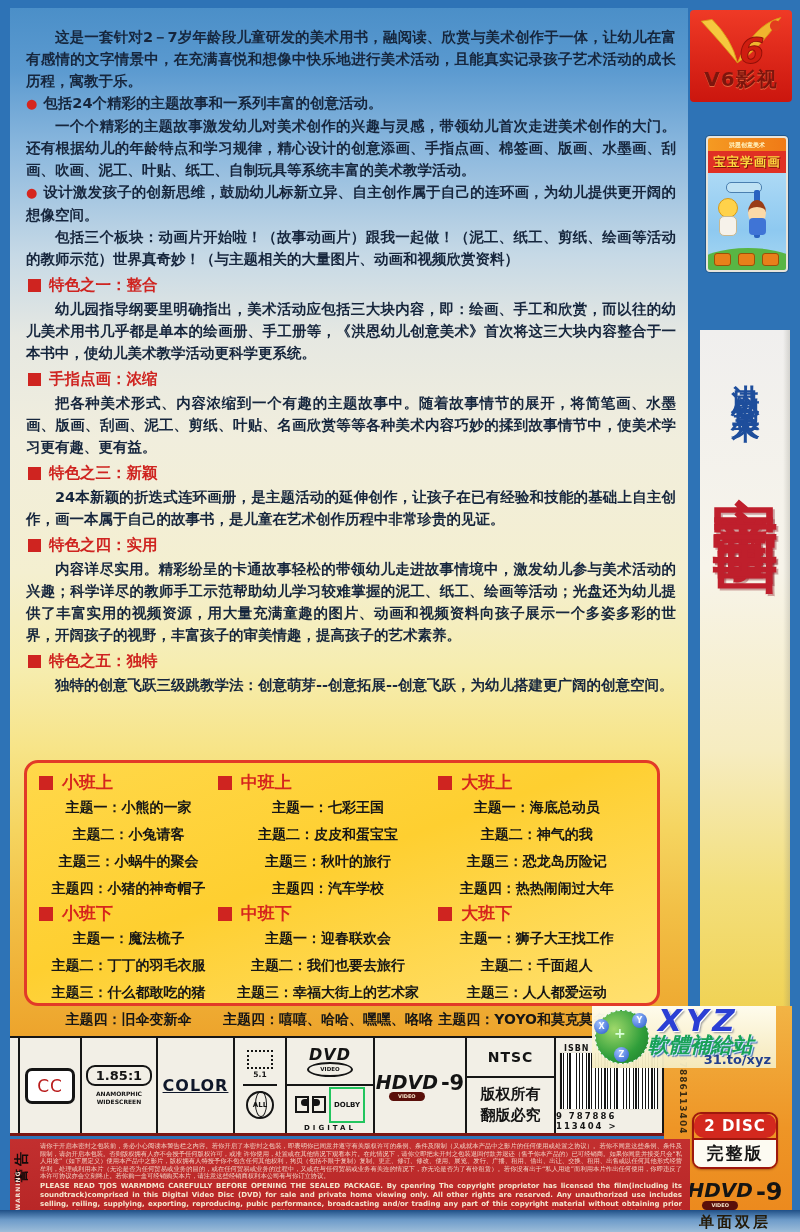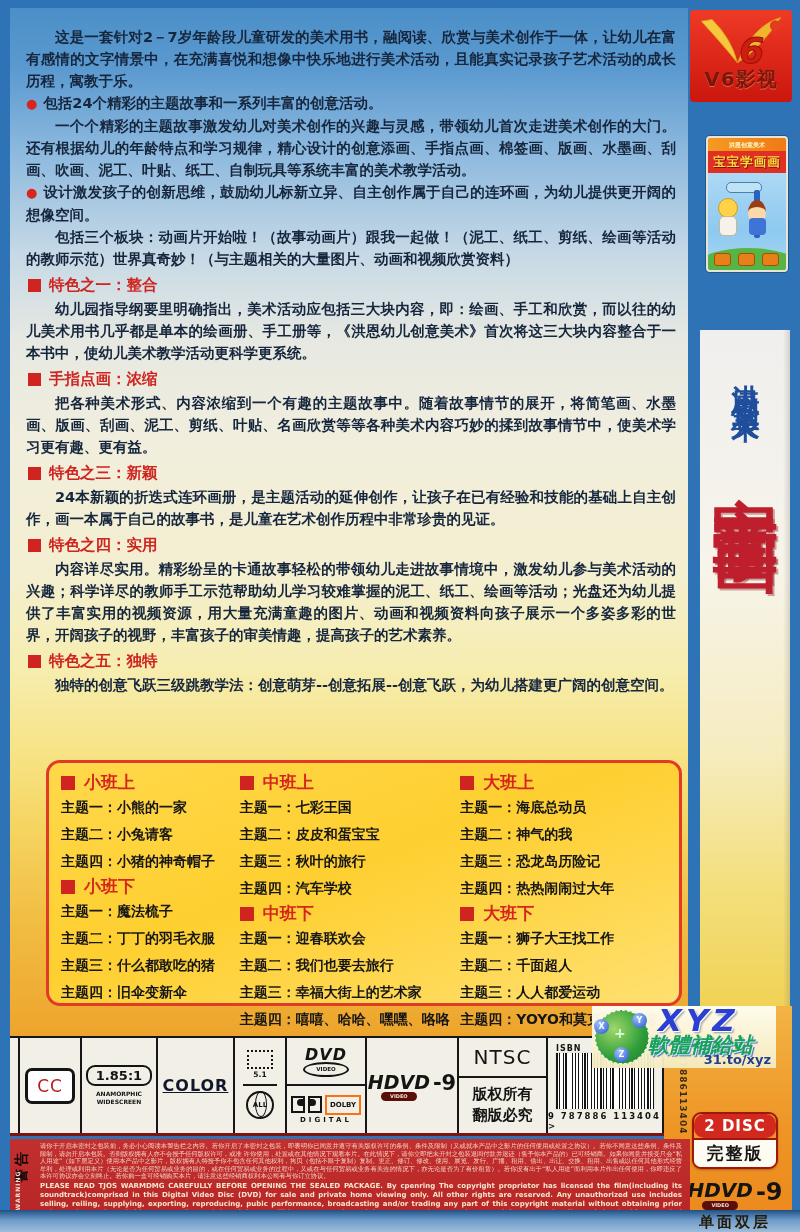--- a/index.html
+++ b/index.html
@@ -26,28 +26,28 @@
   .bullet-p{display:block;}
   .dot{color:#d6261f;font-size:13px;margin-right:6px;}
   .feat-h{display:flex;align-items:center;gap:8px;margin:5px 0 2px 2px;}
   .sq{width:13px;height:13px;background:#cf2420;flex:none;}
   .feat-title{color:#cf2420;font-size:15.5px;font-weight:800;}
   
   .curr-box{
     position:absolute;left:24px;top:760px;width:636px;height:246px;
     box-sizing:border-box;border:3px solid #e23a28;border-radius:14px;
     background:linear-gradient(160deg,#ffd84a,#fecf30 45%,#ffe070);
-    display:flex;padding:8px 22px 4px 12px;margin-left:22px;
+    display:flex;padding:8px 22px 4px 12px;
   }
   .curr-col{display:flex;flex-direction:column;}
   .c1{flex:0 0 30%;}.c2{flex:0 0 37%;}.c3{flex:0 0 33%;}
   .cur-h{display:flex;align-items:center;gap:9px;height:28px;}
   .cur-h .sq{width:14px;height:14px;}
   .cur-title{color:#d6251d;font-size:17px;font-weight:800;}
-  .cur-item{font-size:14px;font-weight:700;color:#161616;line-height:27px;white-space:nowrap;}
+  .cur-item{font-size:14px;font-weight:700;color:#161616;line-height:27px;white-space:nowrap;text-align:center;}
   
   .v6-panel{
     position:absolute;left:690px;top:10px;width:102px;height:92px;
     background:linear-gradient(180deg,#ef3a26,#cb160e);border-radius:4px;
     display:flex;flex-direction:column;align-items:center;justify-content:flex-start;
   }
   .v6-logo{margin-top:4px;}
   .v6-name{color:#7d150d;font-size:20px;font-weight:900;letter-spacing:1px;
     text-shadow:0 1px 0 rgba(255,190,120,.45);margin-top:-4px;}
   .thumb{
@@ -110,30 +110,30 @@
   .all-globe::before{content:"";position:absolute;left:7px;top:-2px;width:10px;height:24px;
     border:1.5px solid #141414;border-radius:50%;}
   .all-txt{font-size:7px;font-weight:900;color:#141414;position:relative;}
   .dvd-word{font-size:16px;font-weight:900;font-style:italic;color:#141414;letter-spacing:1px;}
   .dvd-oval{width:42px;height:11px;border:2px solid #141414;border-radius:50%;
     display:flex;align-items:center;justify-content:center;font-size:5.5px;font-weight:900;color:#141414;margin-top:-2px;}
   .dolby-row{display:flex;align-items:center;gap:3px;}
   .dd{width:10px;height:13px;border:2px solid #141414;position:relative;}
   .dd.l::after{content:"";position:absolute;right:0;top:1px;width:6px;height:7px;background:#141414;border-radius:6px 0 0 6px;}
   .dd.r::after{content:"";position:absolute;left:0;top:1px;width:6px;height:7px;background:#141414;border-radius:0 6px 6px 0;}
-  .dolby-box{border:2px solid #f97316;font-size:7px;font-weight:900;padding:4px 3px;color:#141414;}
+  .dolby-box{border:2px solid #22c55e;font-size:7px;font-weight:900;padding:12px 3px;color:#141414;}
   .dolby-sub{font-size:7px;font-weight:800;letter-spacing:3px;color:#141414;margin-top:1px;}
   .hdvd-row{display:flex;align-items:flex-start;}
   .hdvd-word{font-size:19px;font-weight:900;font-style:italic;color:#141414;}
   .hdvd-banner{width:36px;height:9px;background:#5a0f0a;color:#f3e2c8;font-size:5px;
     font-weight:800;border-radius:5px;text-align:center;line-height:9px;margin-top:-1px;}
   .hdvd-num{font-size:21px;font-weight:900;color:#141414;margin-left:3px;}
   .ntsc-top{height:42%;border-bottom:2px solid #161616;}
   .ntsc-bot{height:58%;}
-  .ntsc-label{font-size:20px;font-weight:400;color:#141414;letter-spacing:1px;}
+  .ntsc-label{font-size:14px;font-weight:700;color:#141414;letter-spacing:1px;}
   .cp-line{font-size:15px;font-weight:800;color:#141414;line-height:21px;}
   .isbn-label{position:absolute;left:8px;top:6px;font-size:8px;font-weight:700;color:#141414;letter-spacing:1px;}
   .barcode{width:98px;height:56px;margin-top:12px;background:
     repeating-linear-gradient(90deg,#141414 0 1.5px,#fff 1.5px 3.2px,#141414 3.2px 4px,#fff 4px 6.8px,#141414 6.8px 8px,#fff 8px 9.4px);
     border:1px solid #e8e4d8;}
   .bc-digits{font-size:8.5px;font-weight:700;color:#141414;letter-spacing:2px;margin-top:1px;}
   .isbn-vert{position:absolute;left:666px;top:1040px;height:92px;width:22px;z-index:4;
     writing-mode:vertical-rl;font-size:9px;font-weight:700;color:#3c2c12;letter-spacing:1px;}
   
   .warn{
@@ -228,20 +228,21 @@
   </div>
 
   <div class="curr-box">
     <div class="curr-col c1">
       <div class="cur-h">
           <span class="sq"></span>
           <span class="cur-title">小班上</span>
         </div>
       <div class="cur-item">主题一：小熊的一家</div>
       <div class="cur-item">主题二：小兔请客</div>
+      <div class="cur-item">主题三：小蜗牛的聚会</div>
       <div class="cur-item">主题四：小猪的神奇帽子</div>
       <div class="cur-h">
           <span class="sq"></span>
           <span class="cur-title">小班下</span>
         </div>
       <div class="cur-item">主题一：魔法梳子</div>
       <div class="cur-item">主题二：丁丁的羽毛衣服</div>
       <div class="cur-item">主题三：什么都敢吃的猪</div>
       <div class="cur-item">主题四：旧伞变新伞</div>
     </div>
@@ -328,21 +329,21 @@
       <div class="half half-top">
         <div class="surr-icon"></div>
         <span class="surr-num">5.1</span>
       </div>
       <div class="half half-bot">
         <div class="all-globe">
             <span class="all-txt">ALL</span>
           </div>
       </div>
     </div>
-    <div class="cell" style="width:80px;padding:0">
+    <div class="cell" style="width:88px;padding:0">
       <div class="half half-top">
         <span class="dvd-word">DVD</span>
         <div class="dvd-oval">VIDEO</div>
       </div>
       <div class="half half-bot">
         <div class="dolby-row">
           <span class="dd l"></span>
           <span class="dd r"></span>
           <span class="dolby-box">DOLBY</span>
         </div>

